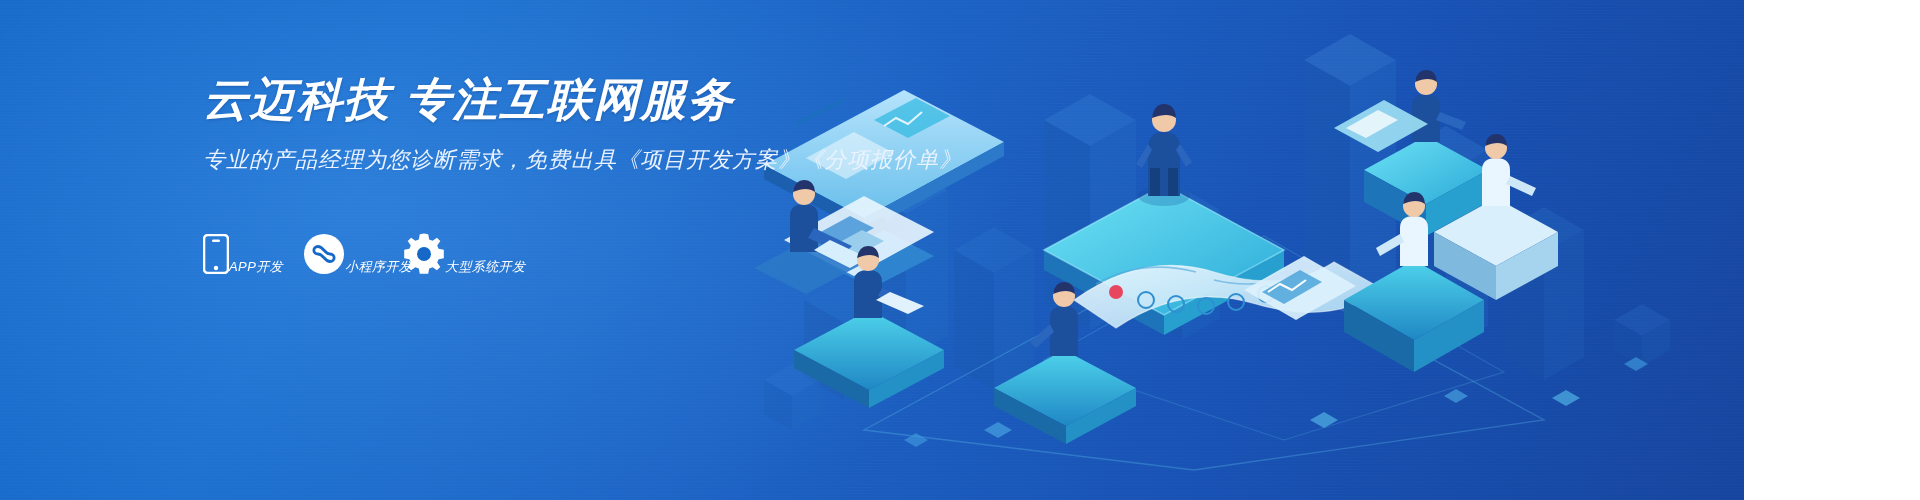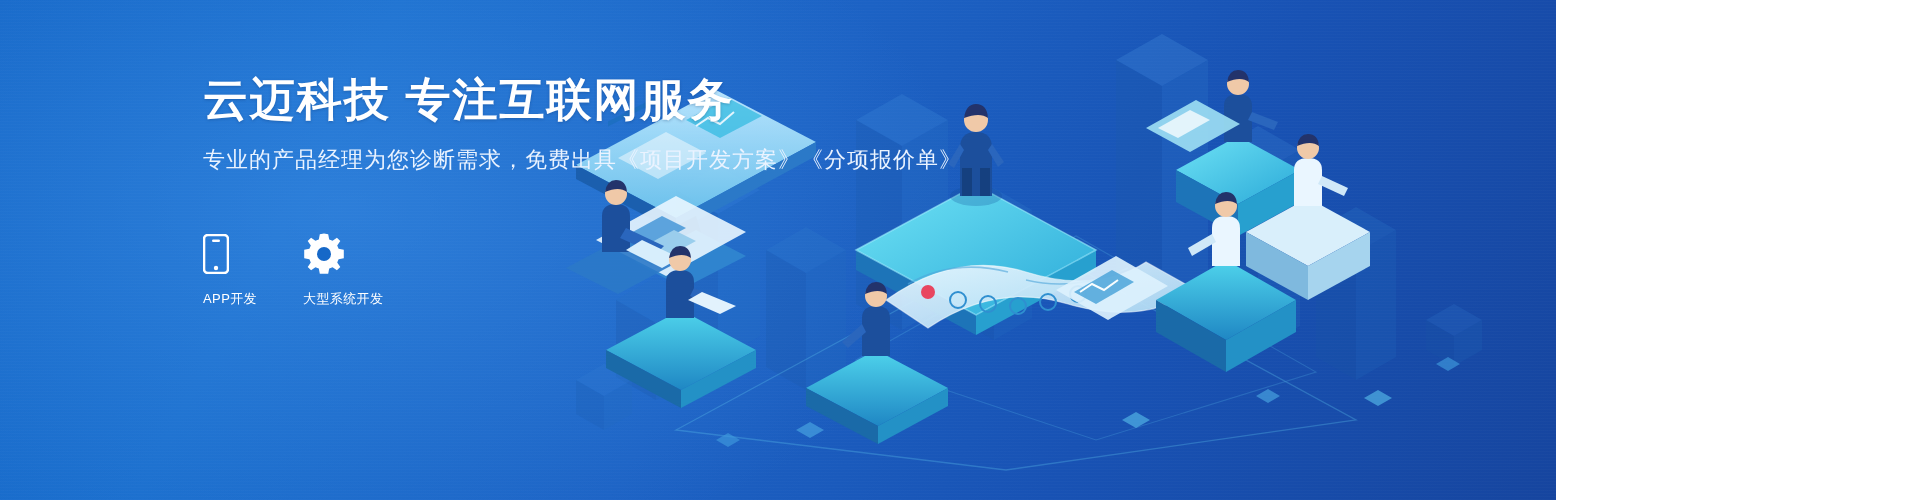--- a/index.html
+++ b/index.html
@@ -3,23 +3,24 @@
 <meta charset="utf-8">
 <style>
   * { box-sizing: border-box; margin: 0; padding: 0; }
   html, body {
     width: 1920px; height: 500px;
     overflow: hidden;
     font-family: "Liberation Sans", sans-serif;
   }
   #banner {
     position: relative;
-    width: 1556px; height: 500px;
+    width: 1744px; height: 500px;
     background: linear-gradient(118deg, #1668c8 0%, #1a6ecd 22%, #1c62c4 48%, #1852b4 72%, #16459f 100%);
     overflow: hidden;
+    font-style: italic;
   }
   
   #banner::before {
     content: "";
     position: absolute; inset: 0;
     background: radial-gradient(ellipse 900px 520px at 22% 42%, rgba(70,150,235,0.42), rgba(70,150,235,0) 70%);
     pointer-events: none;
   }
   #banner::after {
     content: "";
@@ -59,22 +60,22 @@
     position: absolute;
     left: 203px; top: 232px;
     display: flex;
     align-items: flex-start;
     z-index: 20;
   }
   .service {
     width: 72px;
     margin-right: 28px;
     display: flex;
-    flex-direction: column;
-    align-items: flex-start;
+    flex-direction: row;
+    align-items: flex-end;
     cursor: pointer;
   }
   .service .ico {
     height: 44px;
     display: flex;
     align-items: center;
     justify-content: center;
   }
   .service .ico svg { display: block; }
   .service .lbl {
@@ -364,20 +365,29 @@
       <span class="ico">
         <svg width="26" height="40" viewBox="0 0 26 40">
           <rect x="1" y="1" width="24" height="38" rx="4" fill="none" stroke="#ffffff" stroke-width="2.6"></rect>
           <rect x="9" y="5.5" width="8" height="2.4" rx="1.2" fill="#ffffff"></rect>
           <circle cx="13" cy="34" r="2.2" fill="#ffffff"></circle>
         </svg>
       </span>
       <span class="lbl">APP开发</span>
     </div>
 
+    <div class="service">
+      <span class="ico">
+        <svg width="42" height="42" viewBox="0 0 42 42">
+          <circle cx="21" cy="21" r="20" fill="#ffffff"></circle>
+          <path d="M15 13.5 C9.5 13.5 9.5 21 15 21 C20.5 21 21.5 28.5 27 28.5 C32.5 28.5 32.5 21 27 21 C21.5 21 20.5 13.5 15 13.5 Z" fill="none" stroke="#1668c8" stroke-width="2.8" stroke-linecap="round"></path>
+        </svg>
+      </span>
+      <span class="lbl">小程序开发</span>
+    </div>
 
 
 
     <div class="service">
       <span class="ico">
         <svg width="42" height="42" viewBox="0 0 42 42">
           <path d="M21 0.5 L25.2 1.2 L26.2 6.4 L29.6 7.8 L33.9 4.7 L37.3 8.1 L34.2 12.4 L35.6 15.8 L40.8 16.8 L40.8 25.2 L35.6 26.2 L34.2 29.6 L37.3 33.9 L33.9 37.3 L29.6 34.2 L26.2 35.6 L25.2 40.8 L16.8 40.8 L15.8 35.6 L12.4 34.2 L8.1 37.3 L4.7 33.9 L7.8 29.6 L6.4 26.2 L1.2 25.2 L1.2 16.8 L6.4 15.8 L7.8 12.4 L4.7 8.1 L8.1 4.7 L12.4 7.8 L15.8 6.4 L16.8 1.2 Z" fill="#ffffff"></path>
           <circle cx="21" cy="21" r="7" fill="#1668c8"></circle>
         </svg>
       </span>

